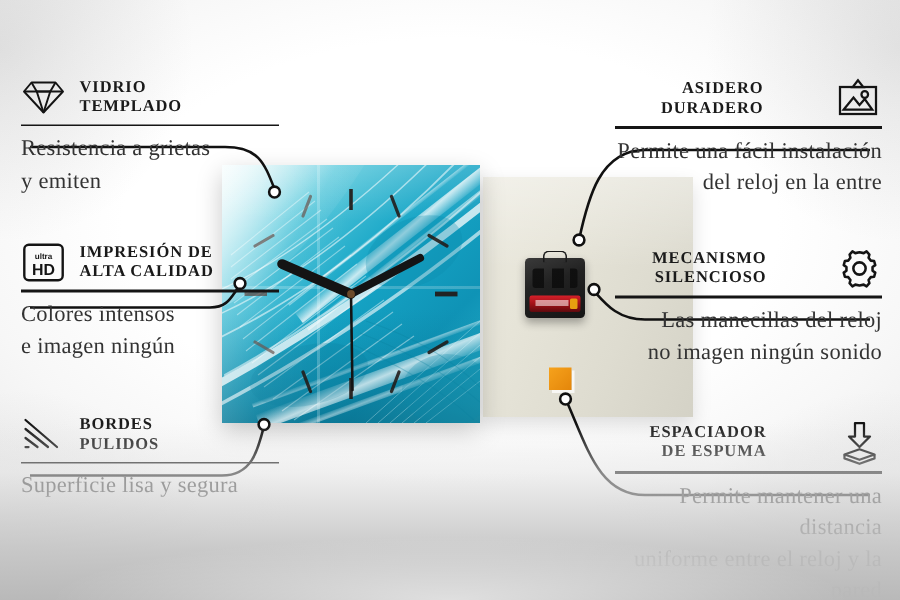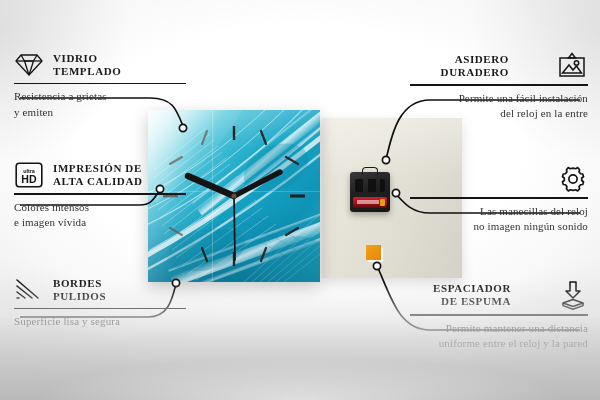--- a/index.html
+++ b/index.html
@@ -45,21 +45,21 @@
     font-family:Liberation Serif, serif;
     font-weight:bold;letter-spacing:.055em;
     font-size:11px;line-height:1.22;color:#1a1a1a;
     text-transform:uppercase;
   }
   .feat .rule{
     height:1.6px;background:#151515;margin:4px 0 5px 0;
   }
   .feat .sub{
     font-family:"Liberation Serif", serif;
-    font-size:11px;line-height:1.42;color:#333;letter-spacing:.012em;
+    font-size:15px;line-height:1.42;color:#333;letter-spacing:.012em;
   }
   .feat.left .head{justify-content:flex-start;}
   .feat.left .titles{text-align:left;}
   .feat.left .sub{text-align:left;}
   .feat.right .head{justify-content:flex-end;gap:47px;}
   .feat.right .titles{text-align:right;}
   .feat.right .sub{text-align:right;}
   .icon{flex:0 0 auto;display:block;}
 
   
@@ -348,21 +348,21 @@
         <text x="15" y="22" font-family="Liberation Sans, sans-serif" font-size="10.6" font-weight="bold" text-anchor="middle" fill="#141414">HD</text>
       </svg>
       <div class="titles">
         <div>IMPRESIÓN DE</div>
         <div>ALTA CALIDAD</div>
       </div>
     </div>
     <div class="rule"></div>
     <div class="sub">
       <div>Colores intensos</div>
-      <div>e imagen vívida</div>
+      <div>e imagen ningún</div>
     </div>
   </div>
 
   <div class="feat left" id="f-bordes">
     <div class="head">
       <svg class="icon" width="30" height="26" viewBox="0 0 30 26">
         <g stroke="#141414" stroke-width="1.5" stroke-linecap="round">
           <line x1="3" y1="3" x2="24" y2="21"></line>
           <line x1="3" y1="9" x2="18" y2="21"></line>
           <line x1="3" y1="15" x2="11" y2="21"></line>
@@ -398,20 +398,24 @@
     </div>
     <div class="rule"></div>
     <div class="sub">
       <div>Permite una fácil instalación</div>
       <div>del reloj en la entre</div>
     </div>
   </div>
 
   <div class="feat right" id="f-mecanismo">
     <div class="head">
+      <div class="titles">
+        <div>MECANISMO</div>
+        <div>SILENCIOSO</div>
+      </div>
       <svg class="icon" width="30" height="28" viewBox="0 0 30 28">
         <g fill="none" stroke="#141414" stroke-width="1.7" stroke-linejoin="round">
           <path d="M15 3.2 l2.8 .55 1.9 -1.15 1.9 2.1 -.55 2.15 1.5 1.9 2.2 .25 .75 2.75 -1.8 1.3 0 2.4 1.8 1.3 -.75 2.75 -2.2 .25 -1.5 1.9 .55 2.15 -1.9 2.1 -1.9 -1.15 -2.8 .55 -2.8 -.55 -1.9 1.15 -1.9 -2.1 .55 -2.15 -1.5 -1.9 -2.2 -.25 -.75 -2.75 1.8 -1.3 0 -2.4 -1.8 -1.3 .75 -2.75 2.2 -.25 1.5 -1.9 -.55 -2.15 1.9 -2.1 1.9 1.15 z"></path>
           <circle cx="15" cy="14" r="4.1"></circle>
         </g>
       </svg>
     </div>
     <div class="rule"></div>
     <div class="sub">
       <div>Las manecillas del reloj</div>

